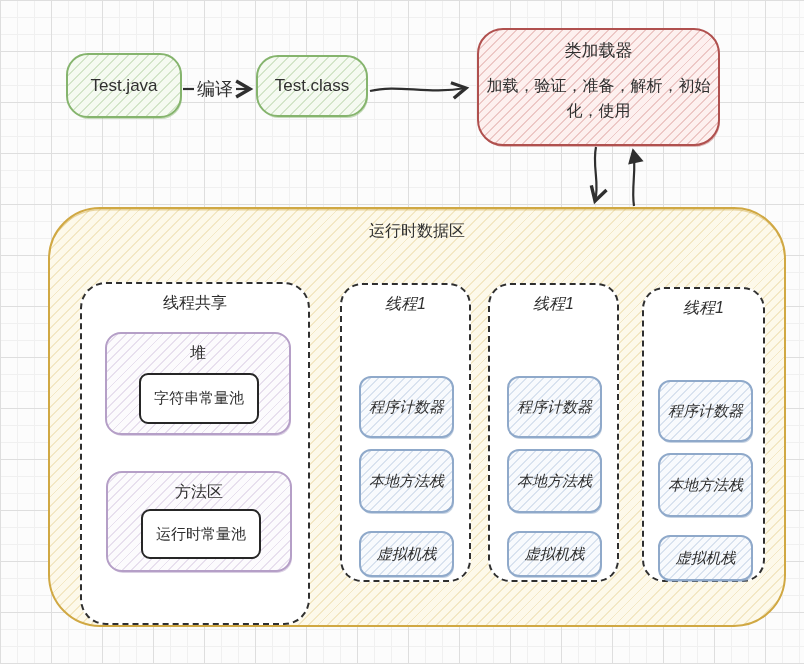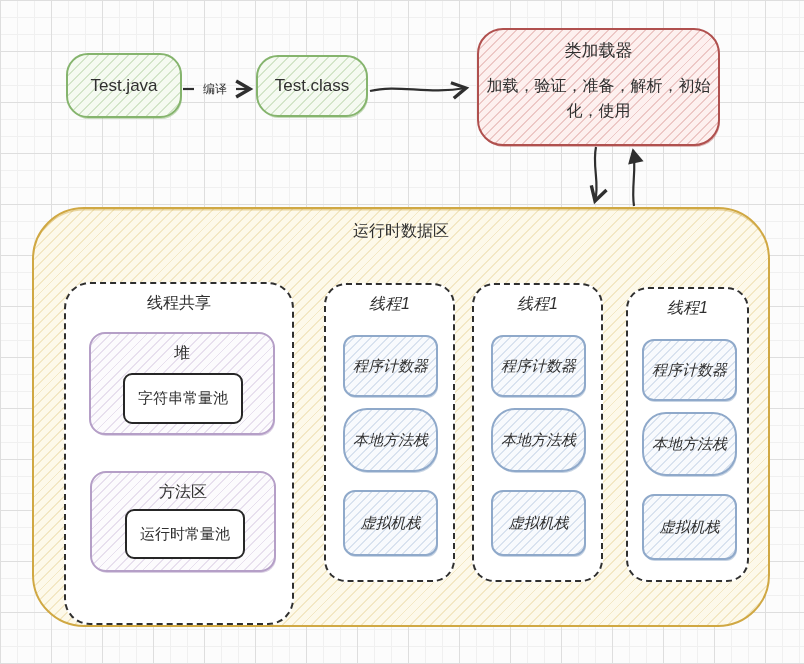--- a/index.html
+++ b/index.html
@@ -25,37 +25,37 @@
   .green{
     border:2px solid var(--green-border);border-radius:22px;
     background:repeating-linear-gradient(135deg, rgba(133,180,109,0.30) 0px, rgba(133,180,109,0.30) 1.4px, transparent 1.4px, transparent 7px),#f5faf1;
     box-shadow:1px 2px 0 -1px rgba(133,180,109,0.45);
     font-size:17px;
   }
   .test-java{left:66px;top:53px;width:116px;height:65px;}
   .test-class{left:256px;top:55px;width:112px;height:62px;}
 
   
-  .flow-label{position:absolute;left:193px;top:79px;width:44px;height:20px;font-size:12px;
+  .flow-label{position:absolute;left:193px;top:79px;width:44px;height:20px;font-size:18px;
     display:flex;align-items:center;justify-content:center;color:var(--ink);}
 
   
   .red{
     left:477px;top:28px;width:243px;height:118px;
     border:2.5px solid var(--red-border);border-radius:26px;
     background:repeating-linear-gradient(135deg, rgba(199,106,103,0.30) 0px, rgba(199,106,103,0.30) 1.4px, transparent 1.4px, transparent 6.5px),#fdf0ef;
     box-shadow:1px 2px 0 -1px rgba(176,80,78,0.4);
     padding:9px 6px 0 6px;text-align:center;
   }
   .cl-title{font-size:17px;margin-bottom:11px;}
   .cl-body{font-size:16px;line-height:25px;}
 
   
   .runtime{
-    left:32px;top:207px;width:738px;height:420px;
+    left:48px;top:207px;width:738px;height:420px;
     border:2.5px solid var(--gold-border);border-radius:52px;
     background:repeating-linear-gradient(135deg, rgba(214,181,88,0.26) 0px, rgba(214,181,88,0.26) 1.3px, transparent 1.3px, transparent 7px),#fdf9ea;
     box-shadow:inset 0 3px 0 -1.5px rgba(208,168,67,0.45);
     padding-left:40px;
   }
   .rt-title{position:absolute;left:0;right:0;top:12px;text-align:center;font-size:16px;}
 
   
   .dashed{
     position:absolute;box-sizing:border-box;
@@ -88,25 +88,26 @@
   .method .inner-white{left:33px;top:36px;width:120px;height:50px;text-align:center;}
 
   
   .blue{
     position:absolute;left:17px;width:95px;box-sizing:border-box;
     border:2px solid var(--blue-border);border-radius:12px;
     background:repeating-linear-gradient(135deg, rgba(136,165,203,0.28) 0px, rgba(136,165,203,0.28) 1.3px, transparent 1.3px, transparent 6px),#f8fafd;
     box-shadow:1px 2px 0 -1px rgba(143,169,202,0.5);
     display:flex;align-items:center;justify-content:center;text-align:center;
     font-size:15px;
+    margin-top:41px;
   }
   .thread-3 .blue{left:14px;}
   .row1{top:50px;height:62px;}
-  .row2{top:123px;height:64px;border-radius:24px;}
-  .row3{top:205px;height:66px;}
+  .row2{top:123px;height:64px;}
+  .row3{top:205px;height:46px;}
 
   .arrows{position:absolute;left:0;top:0;pointer-events:none;}
 
   .watermark{position:absolute;right:10px;top:636px;font-size:17px;color:var(--watermark);}
 </style>
 </head>
 <body>
 
 <div class="canvas">
 

